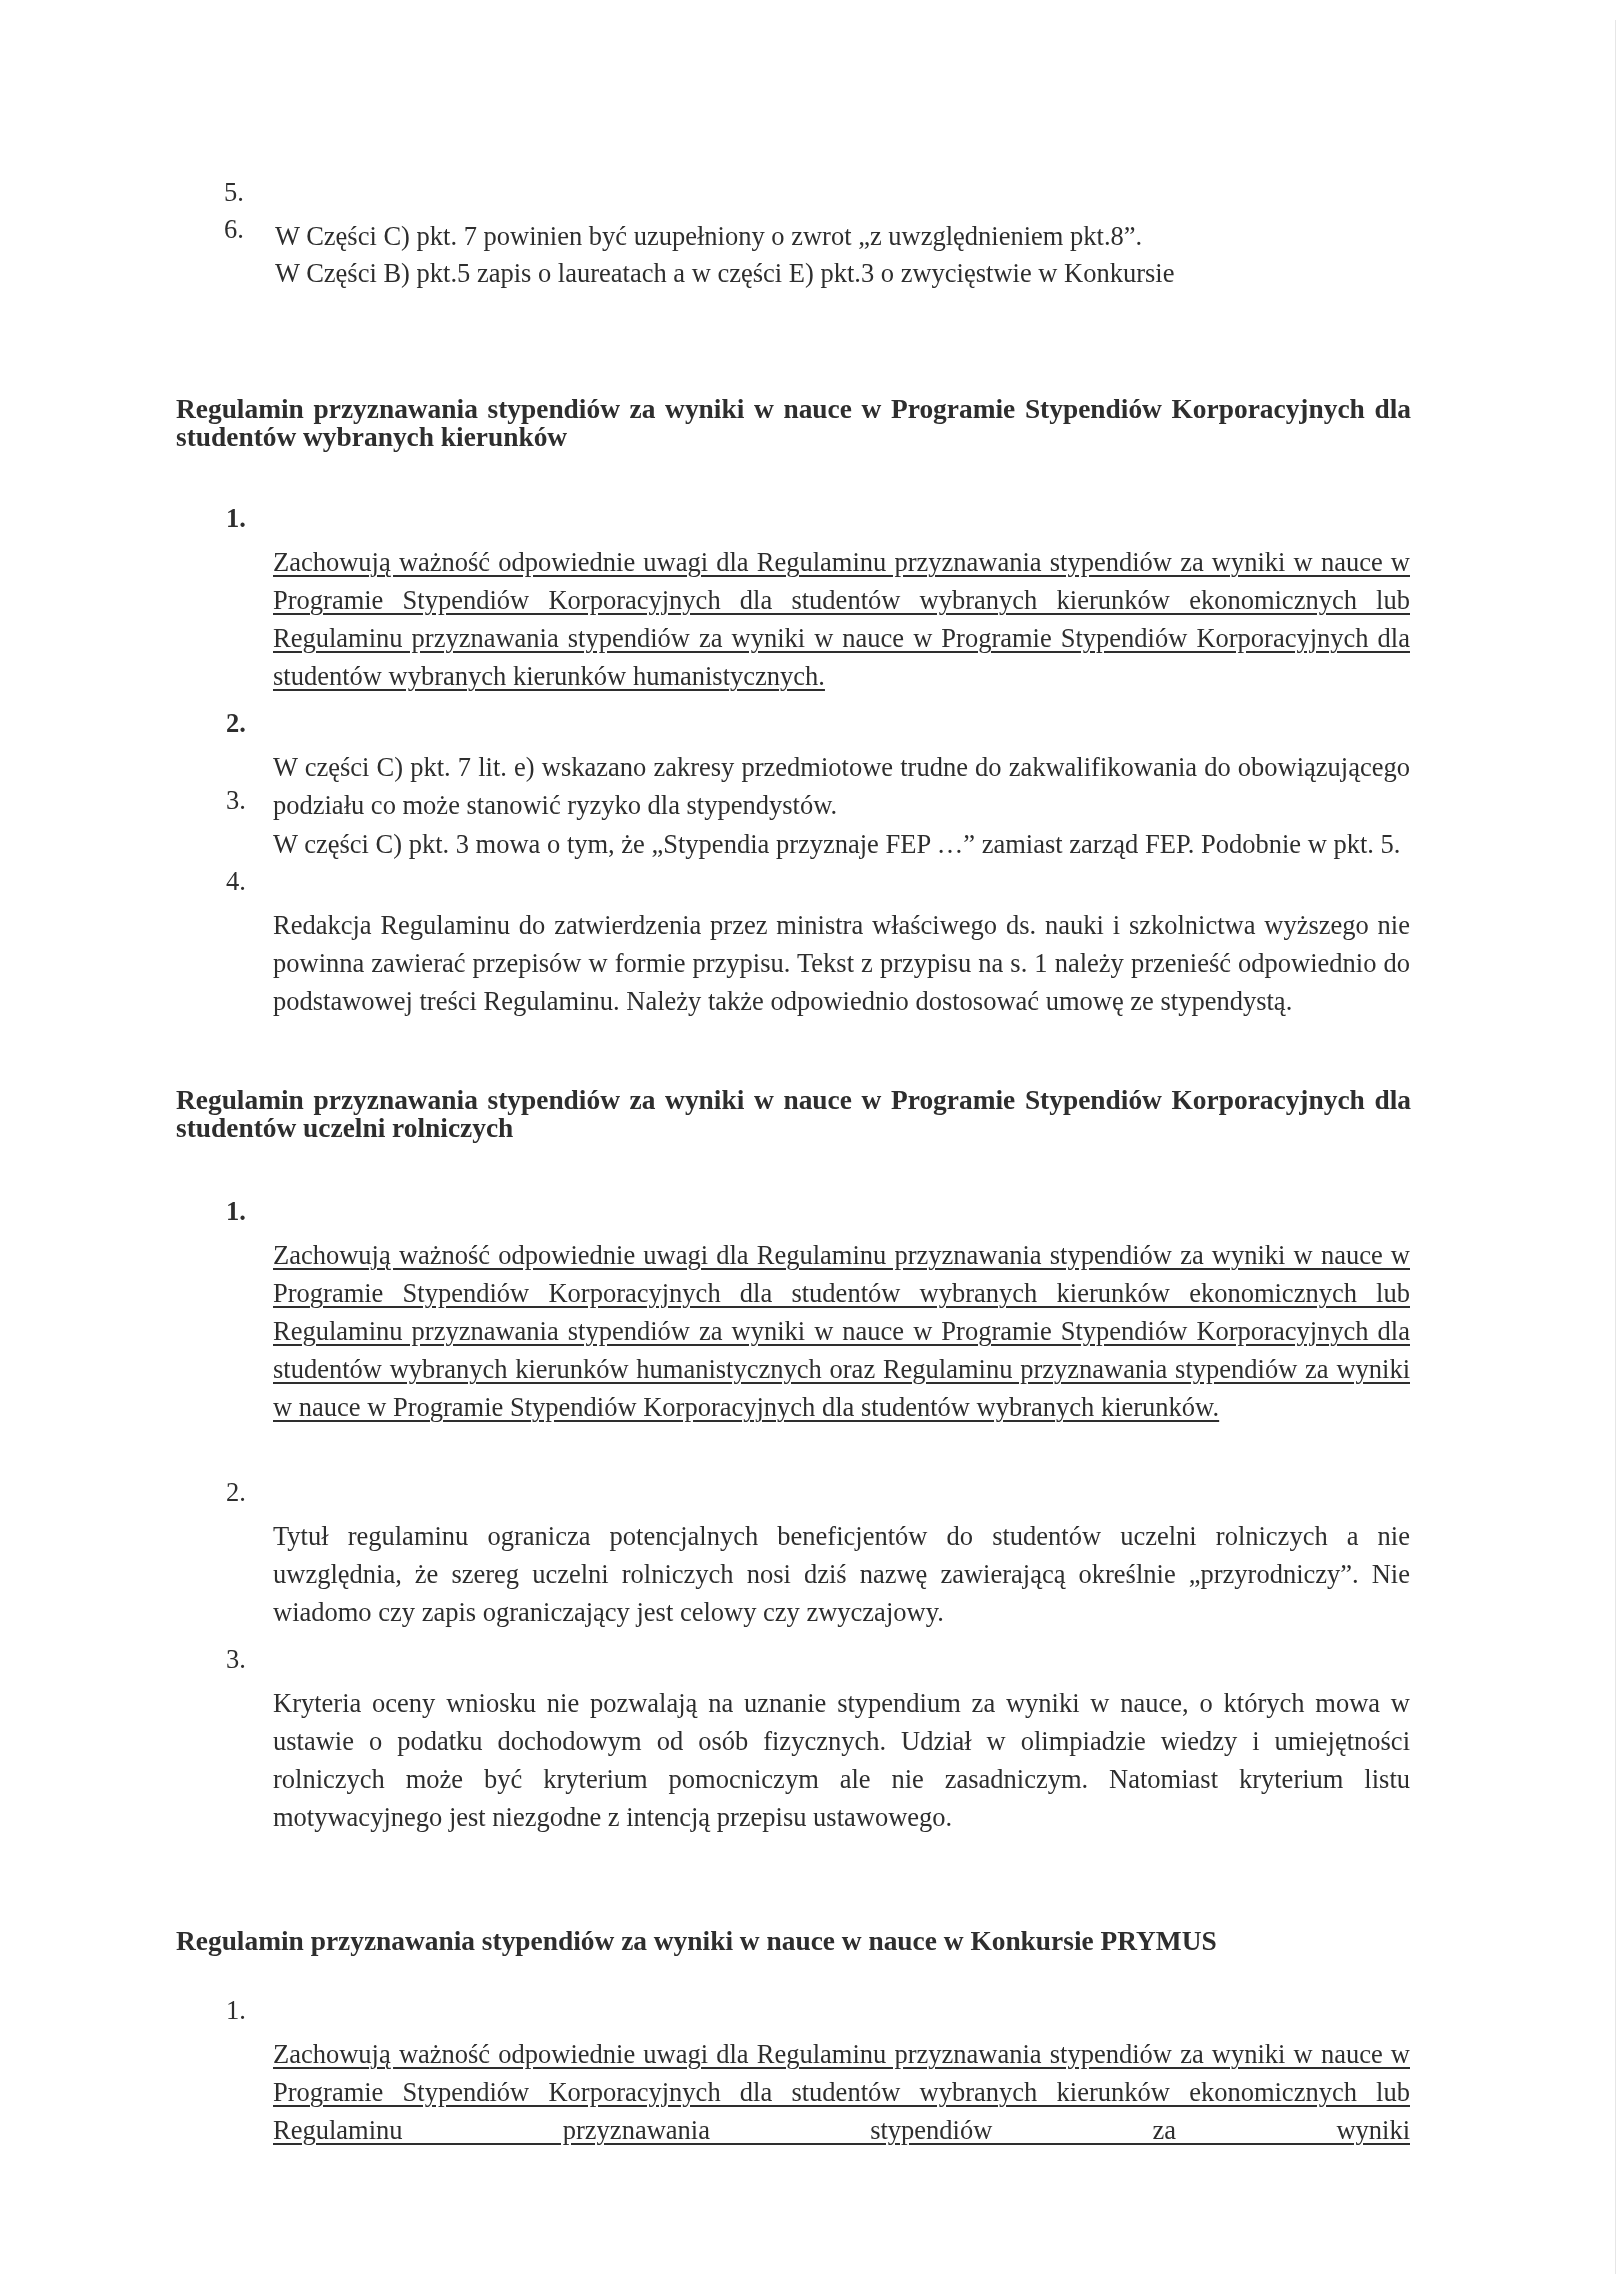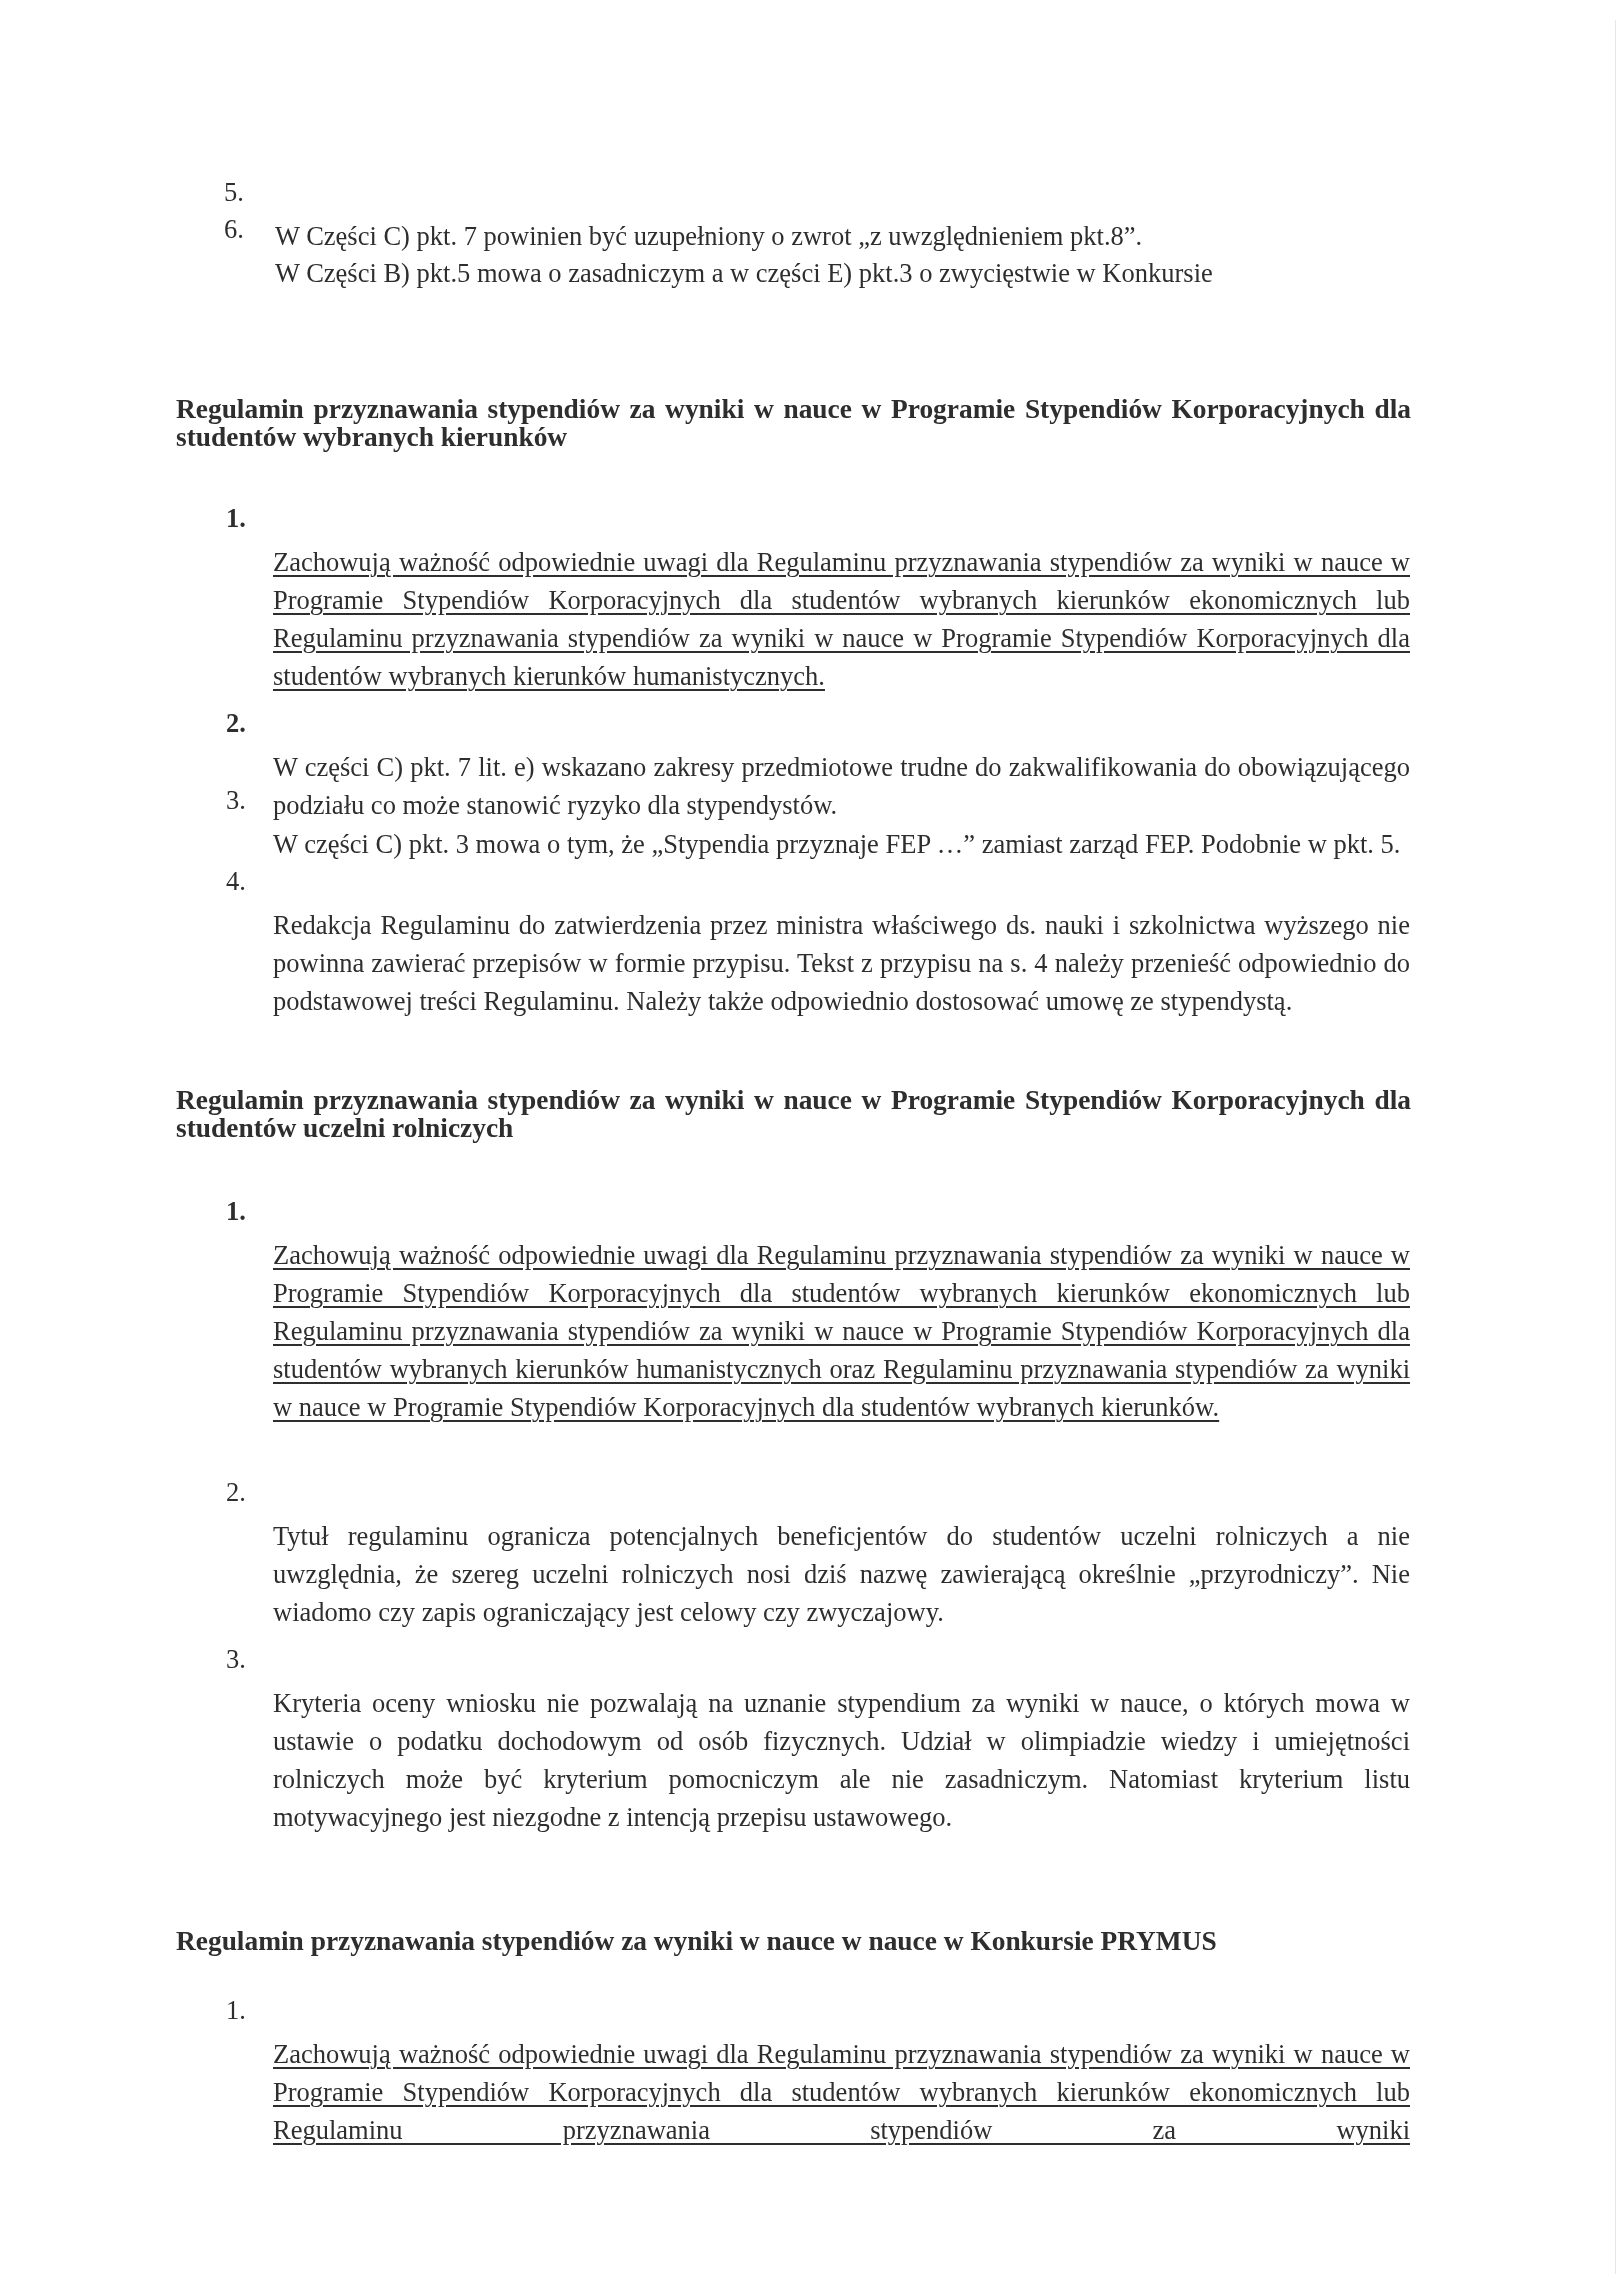--- a/index.html
+++ b/index.html
@@ -25,41 +25,41 @@
 <div class="page">
   <div class="edge-r"></div>
 
   <div class="top-list">
     <div class="item" style="top:173px;">
       <span class="num">5.</span>
       <span class="txt">W Części C) pkt. 7 powinien być uzupełniony o zwrot „z uwzględnieniem pkt.8”.</span>
     </div>
     <div class="item" style="top:210px;">
       <span class="num">6.</span>
-      <span class="txt">W Części B) pkt.5 mowa o zasadniczym a w części E) pkt.3 o zwycięstwie w Konkursie</span>
+      <span class="txt">W Części B) pkt.5 zapis o laureatach a w części E) pkt.3 o zwycięstwie w Konkursie</span>
     </div>
   </div>
 
   <div class="heading" style="top:395px;">Regulamin przyznawania stypendiów za wyniki w nauce w Programie Stypendiów Korporacyjnych dla studentów wybranych kierunków</div>
   <div>
     <div class="item" style="top:499px;">
       <span class="num bold">1.</span>
       <span class="txt u">Zachowują ważność odpowiednie uwagi dla Regulaminu przyznawania stypendiów za wyniki w nauce w Programie Stypendiów Korporacyjnych dla studentów wybranych kierunków ekonomicznych lub Regulaminu przyznawania stypendiów za wyniki w nauce w Programie Stypendiów Korporacyjnych dla studentów wybranych kierunków humanistycznych.</span>
     </div>
     <div class="item" style="top:704px;">
       <span class="num bold">2.</span>
       <span class="txt">W części C) pkt. 7 lit. e) wskazano zakresy przedmiotowe trudne do zakwalifikowania do obowiązującego podziału co może stanowić ryzyko dla stypendystów.</span>
     </div>
     <div class="item" style="top:781px;">
       <span class="num">3.</span>
       <span class="txt">W części C) pkt. 3 mowa o tym, że „Stypendia przyznaje FEP …” zamiast zarząd FEP. Podobnie w pkt. 5.</span>
     </div>
     <div class="item" style="top:862px;">
       <span class="num">4.</span>
-      <span class="txt">Redakcja Regulaminu do zatwierdzenia przez ministra właściwego ds. nauki i szkolnictwa wyższego nie powinna zawierać przepisów w formie przypisu. Tekst z przypisu na s. 4 należy przenieść odpowiednio do podstawowej treści Regulaminu. Należy także odpowiednio dostosować umowę ze stypendystą.</span>
+      <span class="txt">Redakcja Regulaminu do zatwierdzenia przez ministra właściwego ds. nauki i szkolnictwa wyższego nie powinna zawierać przepisów w formie przypisu. Tekst z przypisu na s. 1 należy przenieść odpowiednio do podstawowej treści Regulaminu. Należy także odpowiednio dostosować umowę ze stypendystą.</span>
     </div>
   </div>
 
   <div class="heading" style="top:1086px;">Regulamin przyznawania stypendiów za wyniki w nauce w Programie Stypendiów Korporacyjnych dla studentów uczelni rolniczych</div>
   <div>
     <div class="item" style="top:1192px;">
       <span class="num bold">1.</span>
       <span class="txt u">Zachowują ważność odpowiednie uwagi dla Regulaminu przyznawania stypendiów za wyniki w nauce w Programie Stypendiów Korporacyjnych dla studentów wybranych kierunków ekonomicznych lub Regulaminu przyznawania stypendiów za wyniki w nauce w Programie Stypendiów Korporacyjnych dla studentów wybranych kierunków humanistycznych oraz Regulaminu przyznawania stypendiów za wyniki w nauce w Programie Stypendiów Korporacyjnych dla studentów wybranych kierunków.</span>
     </div>
     <div class="item" style="top:1473px;">

